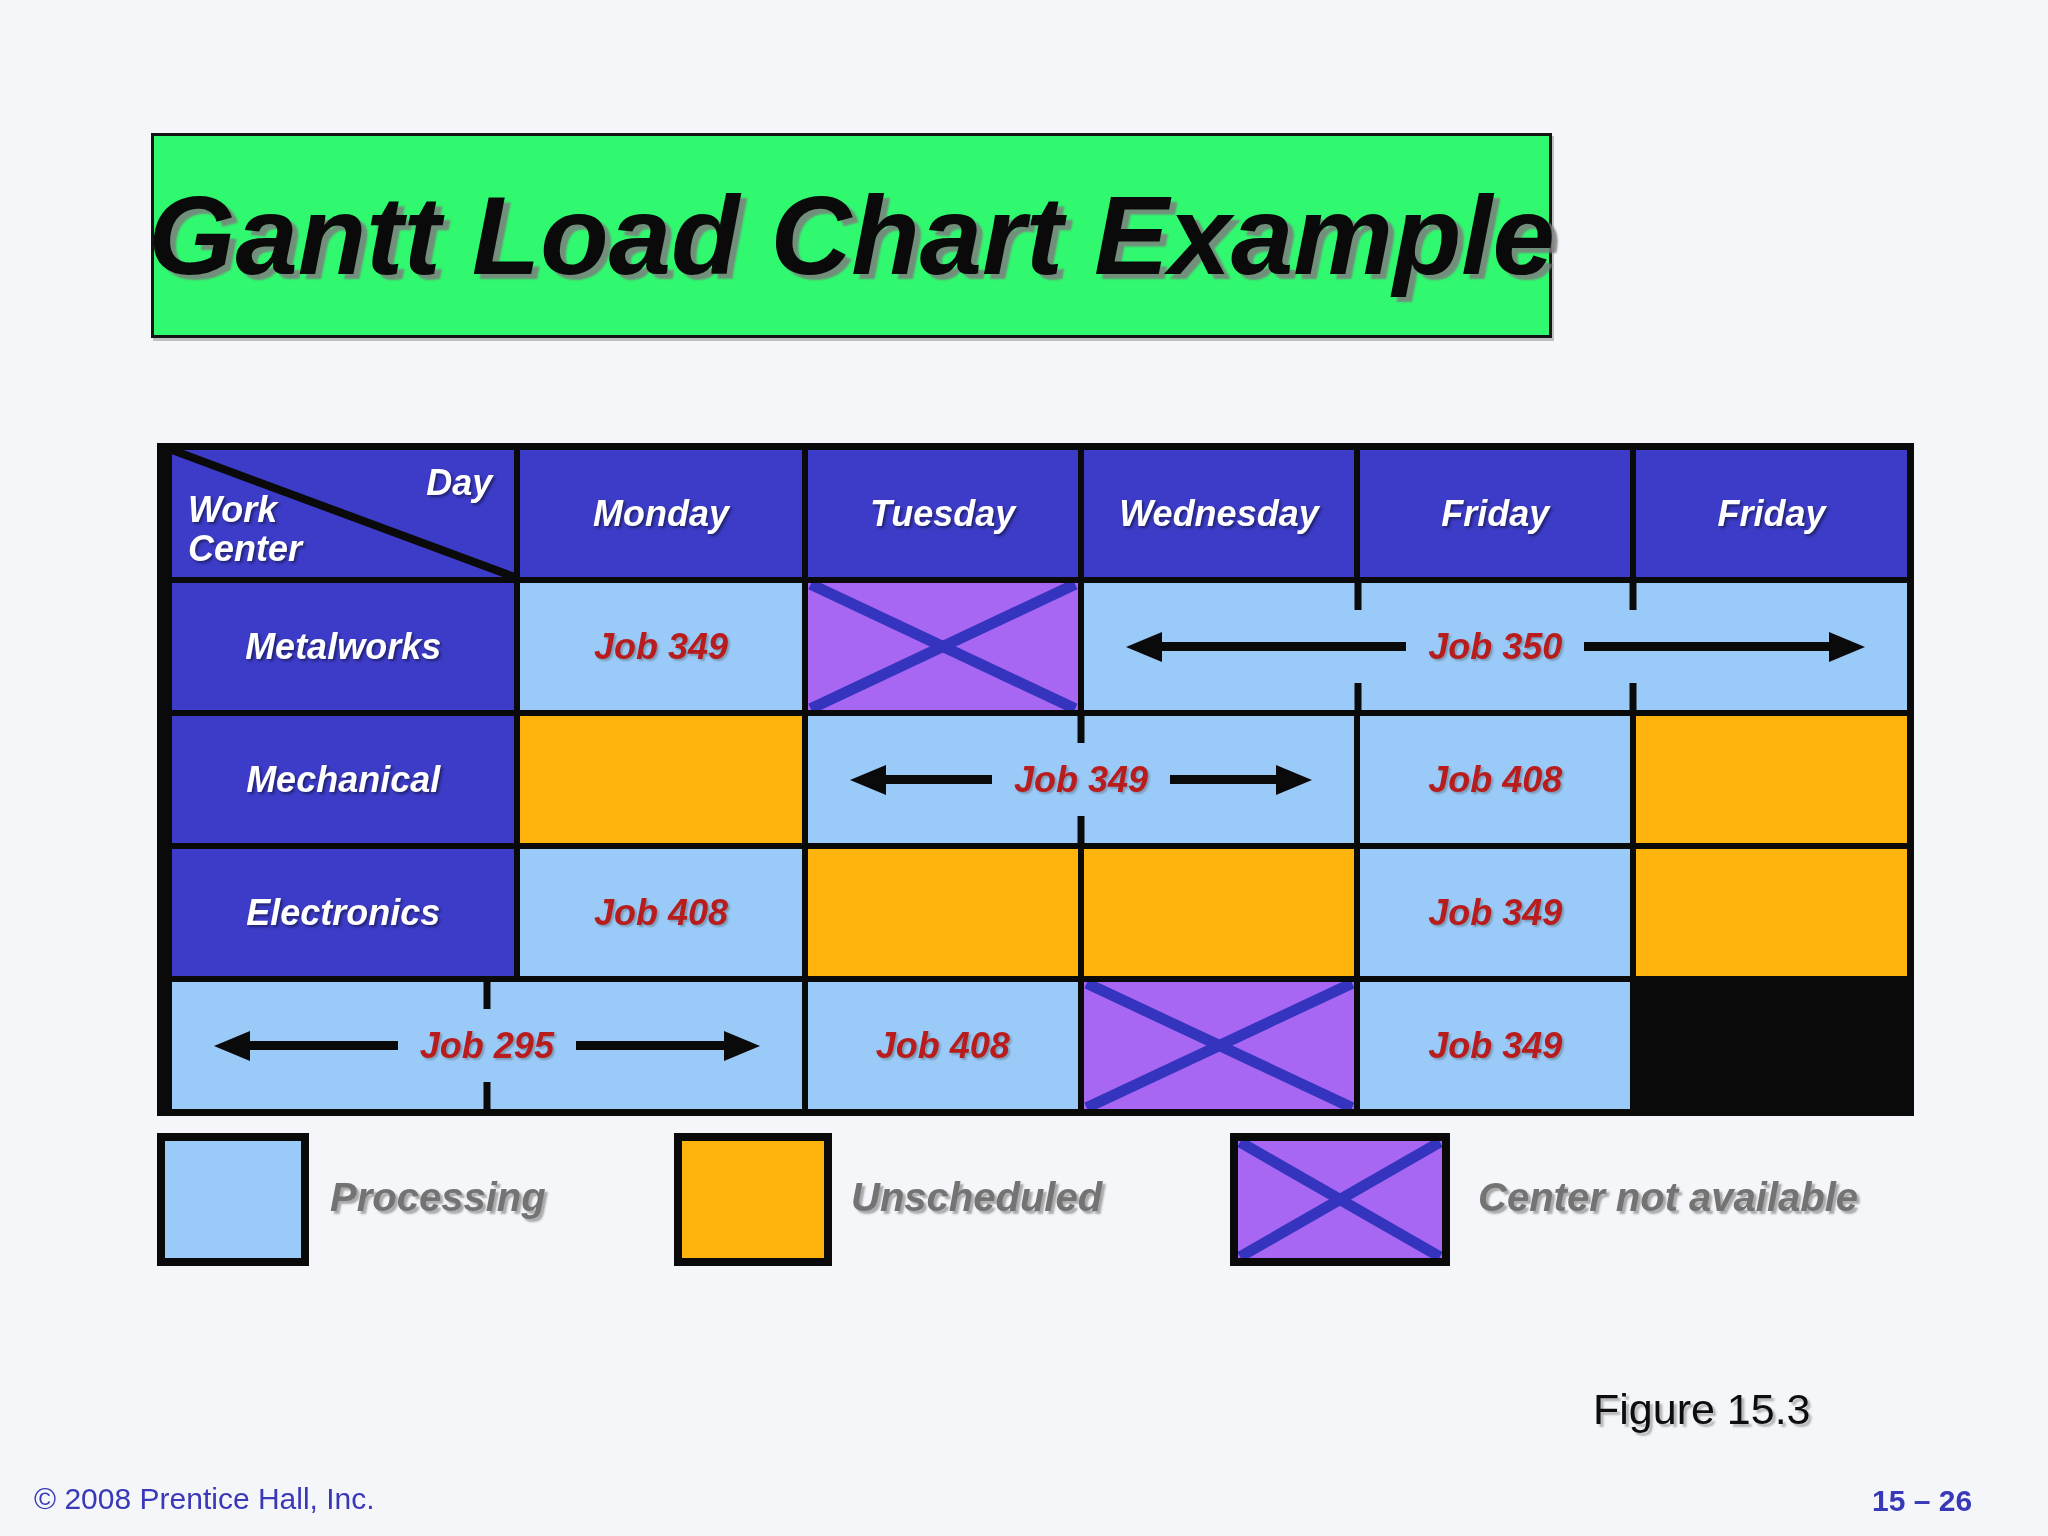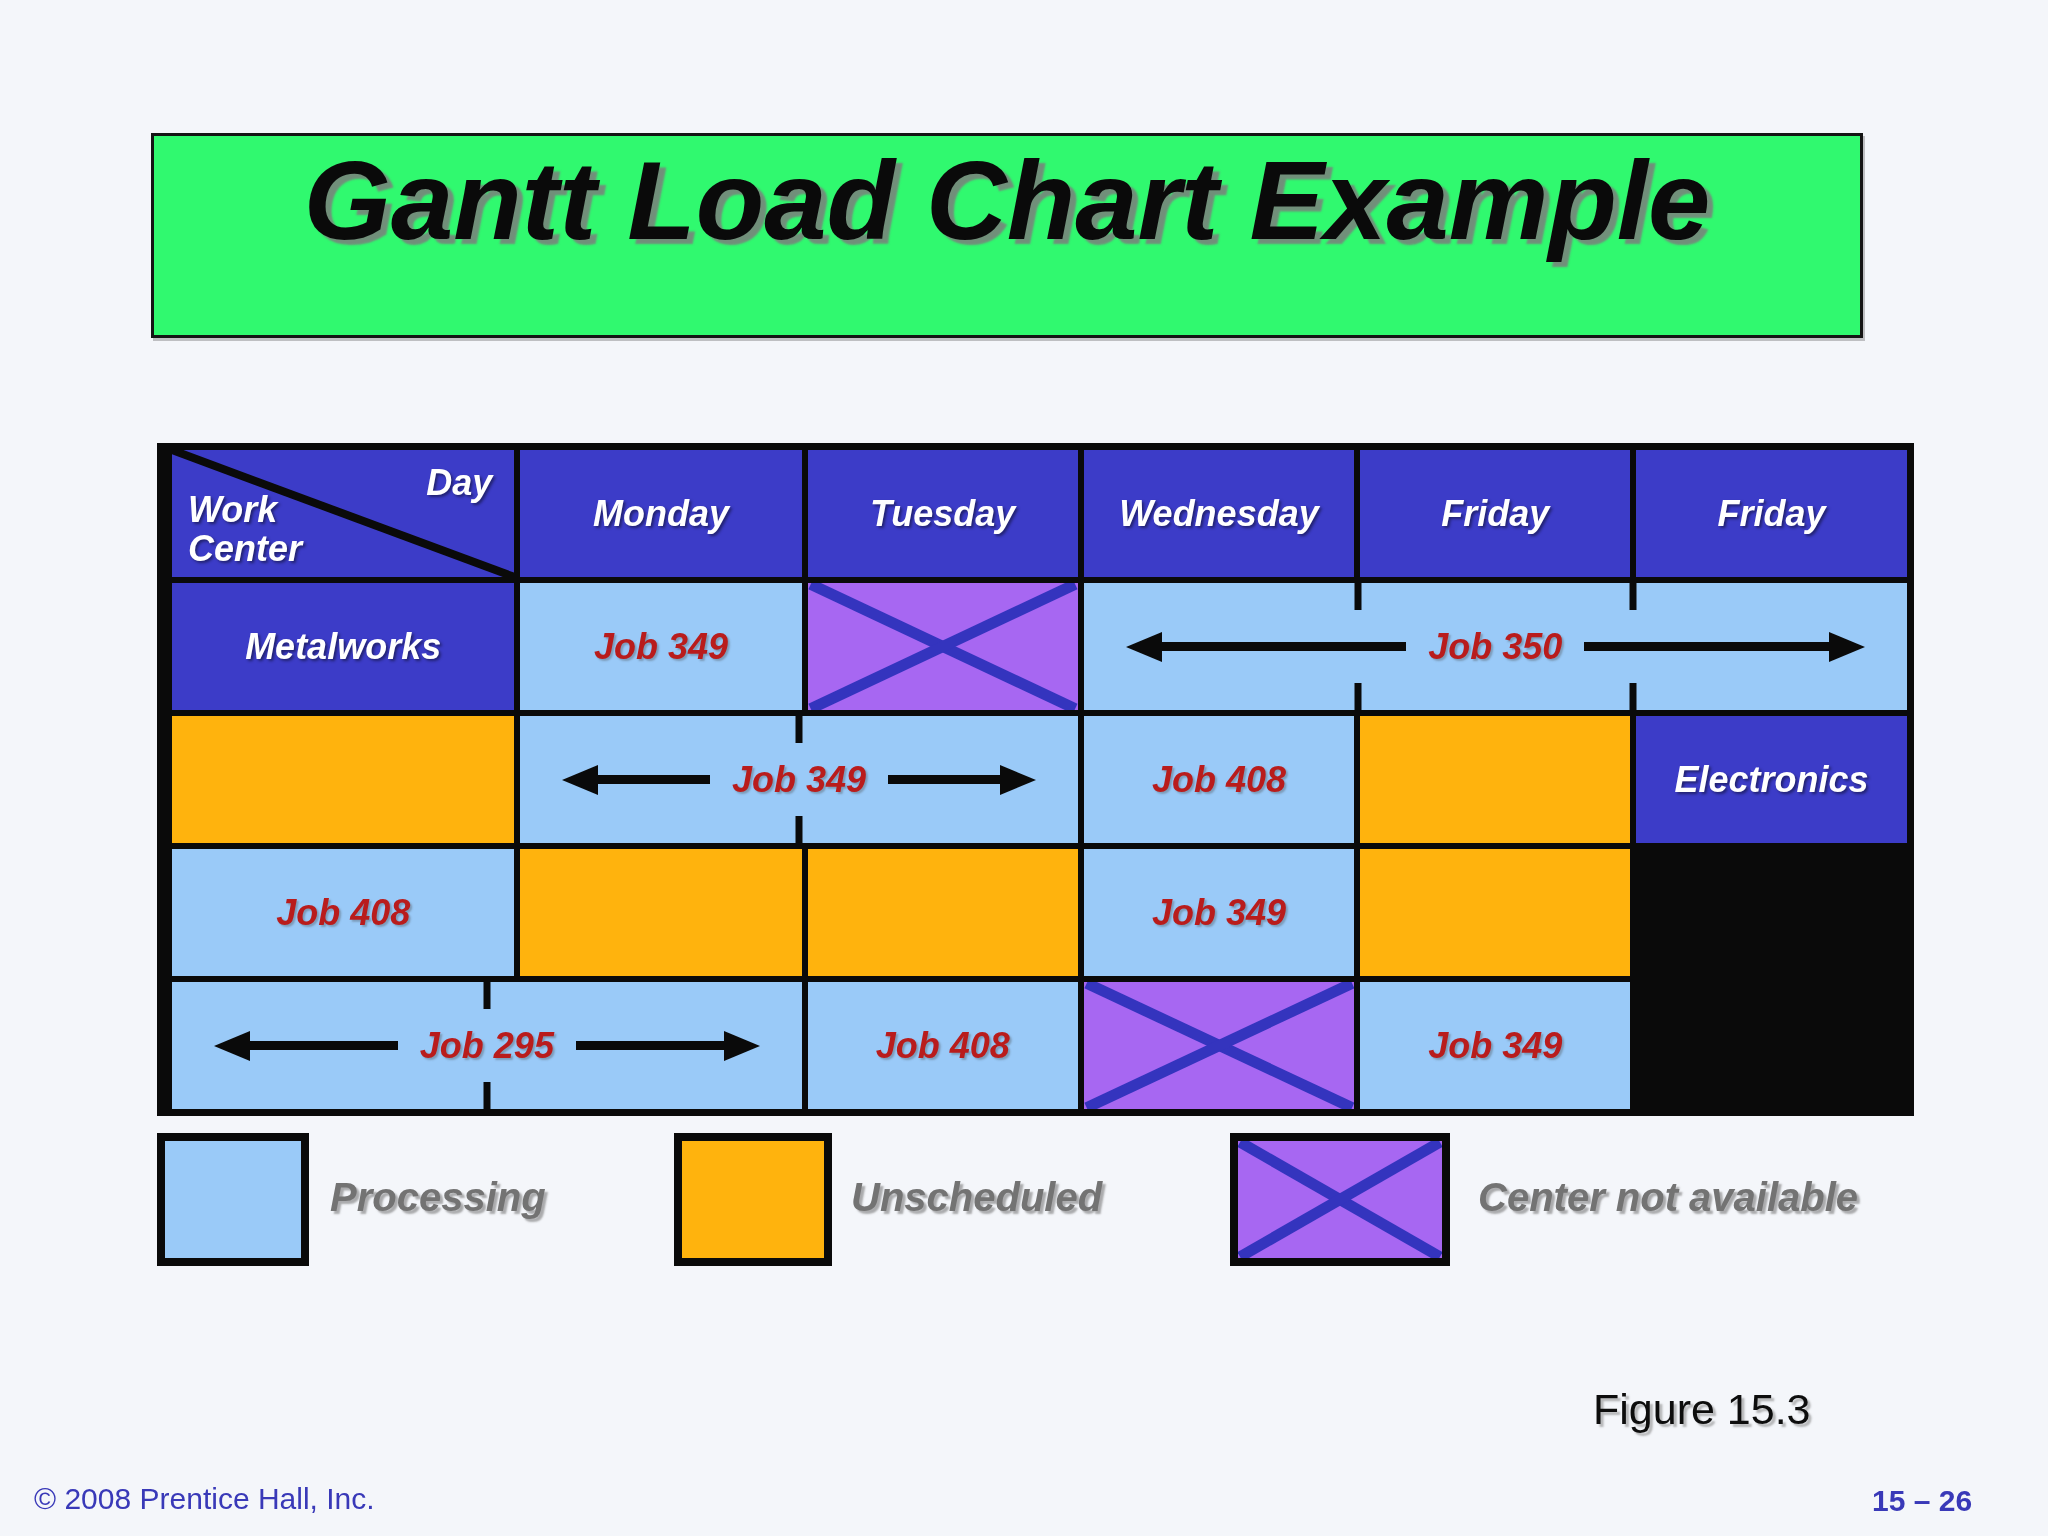--- a/index.html
+++ b/index.html
@@ -5,24 +5,24 @@
   * { box-sizing: border-box; margin: 0; padding: 0; }
   html, body { width: 2048px; height: 1536px; }
   body {
     position: relative;
     background: var(--background, #F4F6FA);
     font-family: "Liberation Sans", sans-serif;
     overflow: hidden;
   }
   
   .banner {
-    position: absolute; left: 151px; top: 133px; width: 1712px; height: 205px;
+    position: absolute; left: 151px; top: 133px; width: 1401px; height: 205px;
     background: var(--banner-green, #30F96F);
     border: 3px solid #141414;
-    display: flex; justify-content: center;
+    display: flex; align-items: center; justify-content: center;
     box-shadow: 2px 3px 0 rgba(90,90,90,.35);
   }
   .banner .title {
     font-size: 112px; font-weight: bold; font-style: italic; color: #0a0a0a;
     text-shadow: 6px 5px 2px rgba(125,125,125,.85);
     white-space: nowrap; letter-spacing: 0px;
   }
   
   .gantt {
     position: absolute; left: 157px; top: 443px; width: 1757px; height: 673px;
@@ -130,20 +130,23 @@
       <div class="job-label">Job 350</div>
       <div class="arrowpart">
         <i class="shaft"></i>
         <i class="ah ah-right"></i>
       </div>
       <div class="tick top" style="left: 33.3333%;"></div>
       <div class="tick bot" style="left: 33.3333%;"></div>
       <div class="tick top" style="left: 66.6667%;"></div>
       <div class="tick bot" style="left: 66.6667%;"></div>
     </div>
+    <div class="cell wc">
+      <div class="wc-label">Mechanical</div>
+    </div>
     <div class="cell unscheduled"></div>
     <div class="cell processing span-cell" style="grid-column: span 2;">
       <div class="arrowpart">
         <i class="ah ah-left"></i>
         <i class="shaft"></i>
       </div>
       <div class="job-label">Job 349</div>
       <div class="arrowpart">
         <i class="shaft"></i>
         <i class="ah ah-right"></i>

